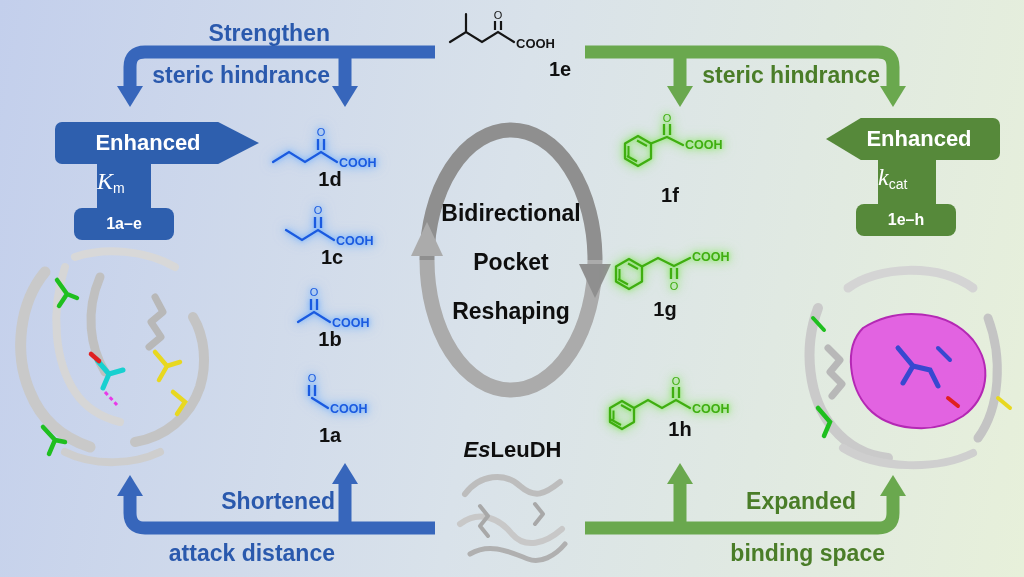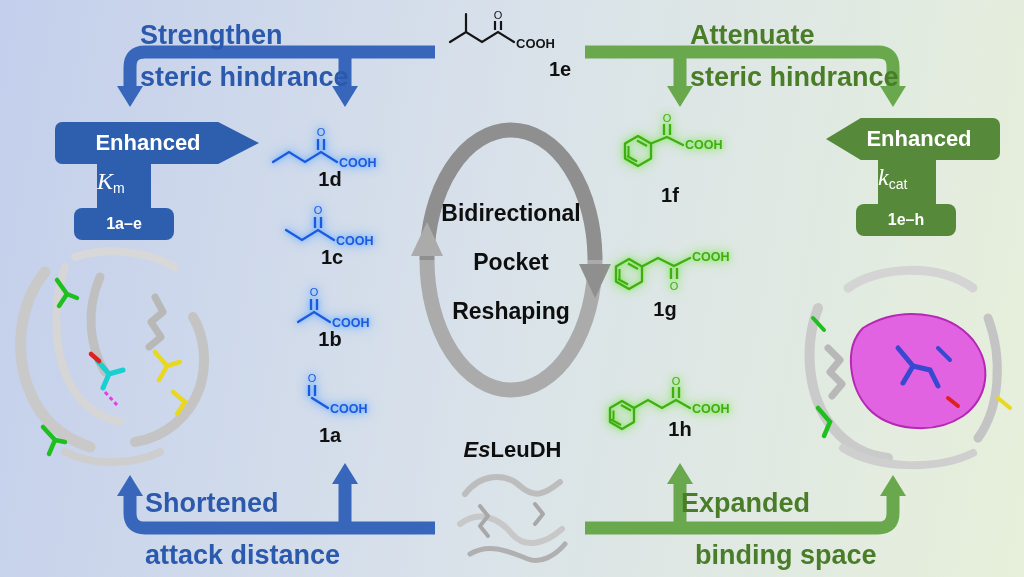--- a/index.html
+++ b/index.html
@@ -2,21 +2,21 @@
 <html><head>
 <meta charset="utf-8">
 <style>
   html,body{margin:0;padding:0;background:#888;}
   .stage{
     position:relative;width:1024px;height:577px;overflow:hidden;
     background:linear-gradient(100deg,#c3cfec 0%,#d9e2ea 48%,#e7f0da 100%);
     font-family:"Liberation Sans",sans-serif;
   }
   .abs{position:absolute;}
-  .lbl{font-weight:bold;font-size:27px;text-align:left;white-space:nowrap;}
+  .lbl{font-weight:bold;font-size:23px;text-align:right;white-space:nowrap;}
   .lbl-blue{color:#2a59ad;}
   .lbl-green{color:#4a7d28;}
   .cycle-text{font-weight:bold;font-size:23px;color:#0e0e0e;text-align:center;width:200px;}
   .compound-label{font-weight:bold;font-size:20px;color:#101010;text-align:center;width:60px;}
   .glow-b{filter:drop-shadow(0 0 2.5px rgba(100,170,255,.95)) drop-shadow(0 0 6px rgba(100,170,255,.75));}
   .glow-g{filter:drop-shadow(0 0 2.5px rgba(130,230,90,.95)) drop-shadow(0 0 6px rgba(130,230,90,.75));}
   .sign{color:#fff;}
   .sign .pent{width:162px;height:42px;display:flex;align-items:center;justify-content:center;
     font-size:22px;font-weight:600;border-radius:7px;padding-left:12px;}
   .pent-right{background:#2e5fae;clip-path:polygon(0 0,80% 0,100% 50%,80% 100%,0 100%);padding-right:30px;}
@@ -72,25 +72,24 @@
 
   <svg class="abs" style="left:585px;top:450px;" width="330" height="90" viewBox="0 0 330 90">
     <path d="M 0,78 L 293,78 Q 308,78 308,63 L 308,44" fill="none" stroke="#6aa84e" stroke-width="13" stroke-linejoin="round"></path>
     <path d="M 95,78 L 95,32" fill="none" stroke="#6aa84e" stroke-width="13"></path>
     <polygon points="295,46 321,46 308,25" fill="#6aa84e"></polygon>
     <polygon points="82,34 108,34 95,13" fill="#6aa84e"></polygon>
   </svg>
 
   <div class="abs lbl lbl-blue" style="left:140px;top:20px;width:190px;">Strengthen</div>
   <div class="abs lbl lbl-blue" style="left:140px;top:62px;width:190px;">steric hindrance</div>
-  <div class="abs lbl lbl-green" style="left:690px;top:20px;width:190px;">Attenuate</div>
   <div class="abs lbl lbl-green" style="left:690px;top:62px;width:190px;">steric hindrance</div>
   <div class="abs lbl lbl-blue" style="left:145px;top:488px;width:190px;">Shortened</div>
   <div class="abs lbl lbl-blue" style="left:145px;top:540px;width:190px;">attack distance</div>
-  <div class="abs lbl lbl-green" style="left:681px;top:488px;width:190px;">Expanded</div>
+  <div class="abs lbl lbl-green" style="left:666px;top:488px;width:190px;">Expanded</div>
   <div class="abs lbl lbl-green" style="left:695px;top:540px;width:190px;">binding space</div>
 
   <div class="abs sign" style="left:55px;top:122px;">
     <div class="pent pent-right">
       <span>Enhanced</span>
     </div>
     <div class="post post-blue" style="width:54px;margin-left:42px;">
       <span><i class="param-main">K</i><sub class="param-sub">m</sub></span>
     </div>
     <div class="range range-blue" style="width:100px;margin-left:19px;">

